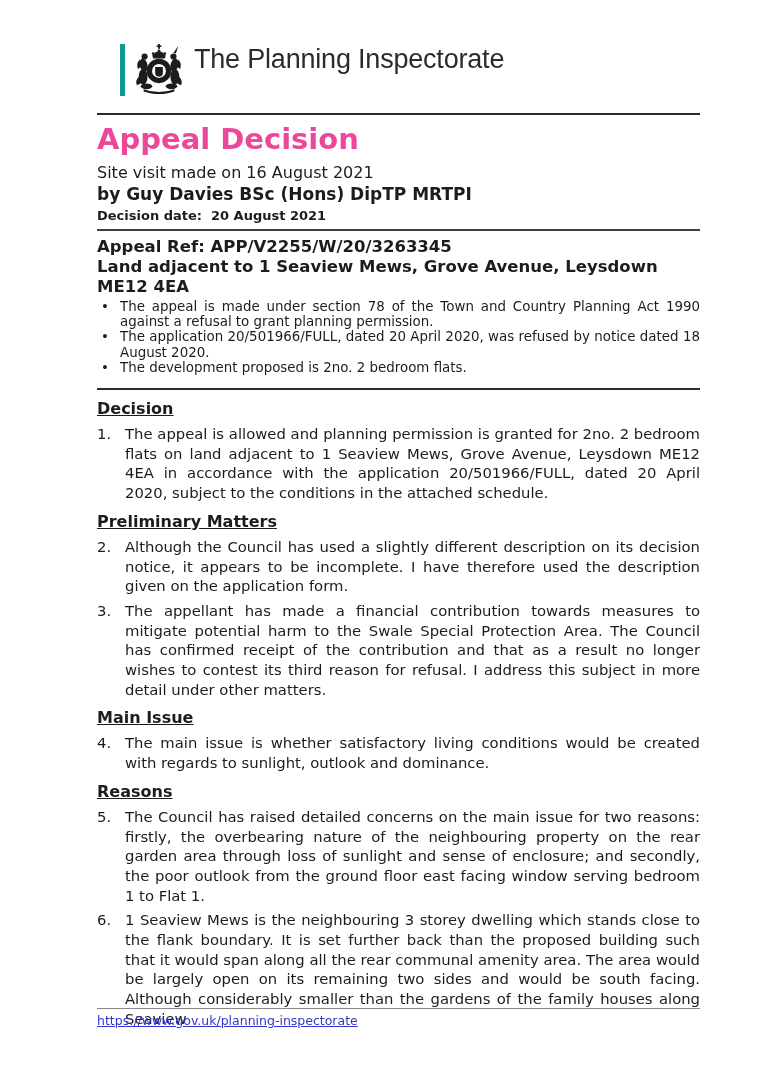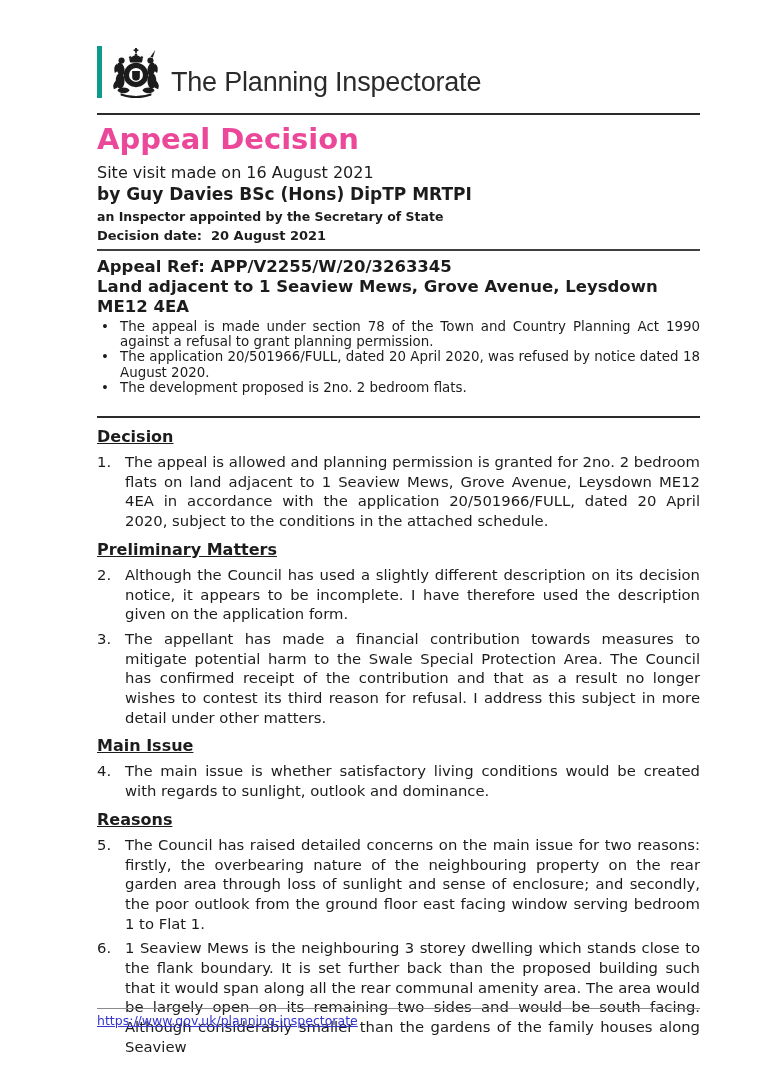--- a/index.html
+++ b/index.html
@@ -2,39 +2,39 @@
 <html><head>
 <meta charset="utf-8">
 <style>
   * { margin:0; padding:0; box-sizing:border-box; }
   html,body { background:#ffffff; }
   body { width:764px; height:1080px; font-family:"DejaVu Sans", sans-serif; color:#1c1c1c; }
   .page { position:relative; width:764px; height:1080px; background:#fff; overflow:hidden;
           padding:0 64px 0 97px; }
 
   
-  .logo-row { margin-top:44px; display:flex; align-items:flex-end; height:54px; }
+  .logo-row { margin-top:44px; display:flex; align-items:flex-start; height:54px;margin-left:23px; }
   .accent-bar { width:5px; height:52px; background:#0E9A8C; margin-right:9px; flex:0 0 auto; }
   .crest { width:50px; height:50px; margin-right:10px; flex:0 0 auto; }
   .brand-name { font-family:"Liberation Sans", sans-serif; font-size:27px; color:#2b2b2b;
                 letter-spacing:-0.2px; white-space:nowrap; }
 
   .rule-strong { border:none; border-top:2px solid #2b2b2b; margin-top:15px; }
 
   
   .doc-title { margin-top:8px; font-size:29px; line-height:33px; font-weight:bold; color:#ec4899; }
   .site-visit { margin-top:6px; font-size:16px; line-height:21px; }
   .inspector { font-size:17px; line-height:22px; font-weight:bold; }
   .inspector-note { margin-top:4px; font-size:12.5px; line-height:16px; font-weight:bold; }
   .decision-date { margin-top:3px; font-size:13px; line-height:16px; font-weight:bold;
                    padding-bottom:5px; border-bottom:2px solid #404040; }
   .decision-date .gap { display:inline-block; width:9px; }
 
   
-  .ref-block { margin-top:6px; padding-bottom:21px; border-bottom:2px solid #2b2b2b; }
+  .ref-block { margin-top:6px; padding-bottom:13px; border-bottom:2px solid #2b2b2b; }
   .ref-line, .addr-line { font-size:16.5px; line-height:20px; font-weight:bold; }
   .bullets { list-style:none; margin-top:2px; }
   .bullet-item { display:grid; grid-template-columns:23px 1fr; font-size:13.4px;
                  line-height:15.2px; }
   .bullet-item .dot::before { content:"\2022"; padding-left:4px; }
   .bullet-item .btext { text-align:justify; }
 
   
   .sec-heading { margin-top:9px; font-size:16px; line-height:20px; font-weight:bold;text-decoration:underline; }
   .para { margin-top:5px; display:grid; grid-template-columns:28px 1fr; }
@@ -89,21 +89,20 @@
       </svg>
     </div>
     <div class="brand-name">The Planning Inspectorate</div>
   </div>
 
   <hr class="rule-strong">
 
   <h1 class="doc-title">Appeal Decision</h1>
   <p class="site-visit">Site visit made on 16 August 2021</p>
   <p class="inspector">by Guy Davies BSc (Hons) DipTP MRTPI</p>
-  <p class="inspector-note">an Inspector appointed by the Secretary of State</p>
   <p class="decision-date"><span>Decision date:</span><span class="gap"></span><span>20 August 2021</span></p>
 
   <section class="ref-block">
     <p class="ref-line">Appeal Ref: APP/V2255/W/20/3263345</p>
     <p class="addr-line">Land adjacent to 1 Seaview Mews, Grove Avenue, Leysdown ME12 4EA</p>
     <ul class="bullets">
       <li class="bullet-item">
           <span class="dot"></span>
           <span class="btext">The appeal is made under section 78 of the Town and Country Planning Act 1990 against a refusal to grant planning permission.</span>
         </li>

